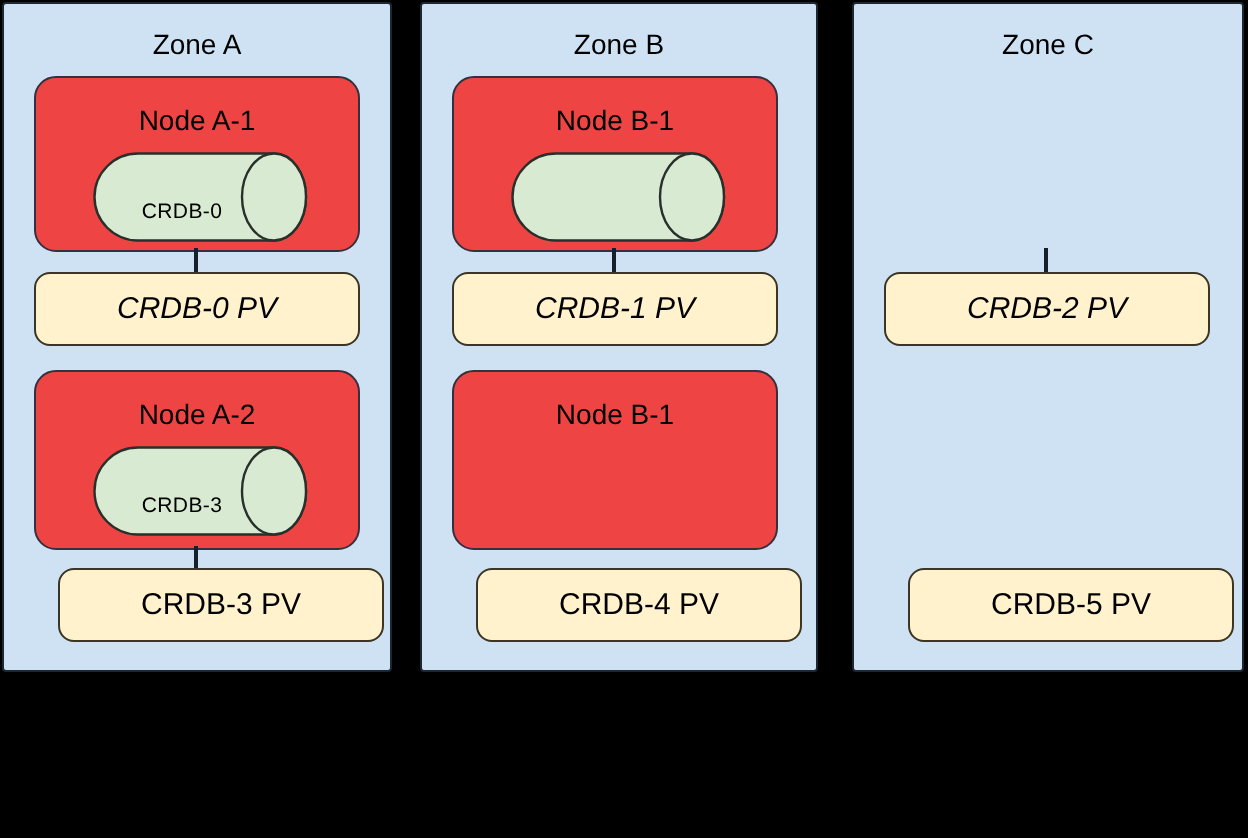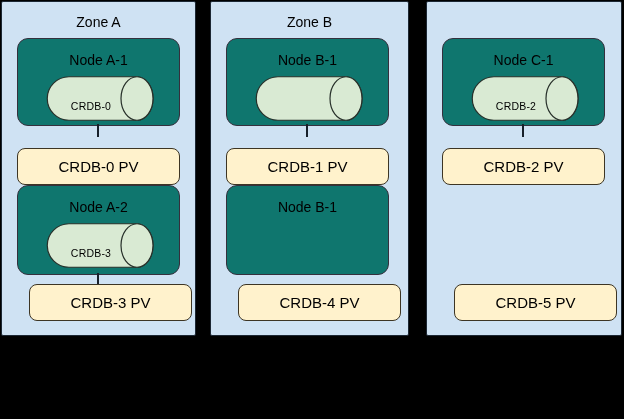--- a/index.html
+++ b/index.html
@@ -28,21 +28,21 @@
   .zone-b { left: 210px; width: 199px; }
   .zone-c { left: 426px; width: 196px; }
   .zone-label {
     position: absolute; top: 12px; left: 0; right: 0;
     text-align: center;
     font-size: 14px; line-height: 16px;
   }
   .node {
     position: absolute;
     left: 15px; width: 163px;
-    background: #0f766e;
+    background: #ef4444;
     border: 1px solid #35303d;
     border-radius: 11px;
     box-sizing: border-box;
   }
   .node.row1 { top: 36px;  height: 88px; }
   .node.row2 { top: 183px; height: 90px; text-decoration: underline; }
   .node-label {
     position: absolute; top: 13px; left: 0; right: 0;
     text-align: center;
     font-size: 14px; line-height: 16px;
@@ -70,21 +70,21 @@
   .pv {
     position: absolute;
     left: 15px; width: 163px; height: 37px;
     background: #fff2cc;
     border: 1px solid #3d3524;
     border-radius: 8px;
     box-sizing: border-box;
     display: flex; align-items: center; justify-content: center;
     font-size: 15px;
   }
-  .pv.row1 { top: 146px; }
+  .pv.row1 { top: 134px; font-style: italic; }
   .pv.row2 { top: 282px; margin-left: 12px; }
 </style>
 </head>
 <body>
 
 <div class="canvas">
 
   <div class="zone zone-a">
     <div class="zone-label">Zone A</div>
 
@@ -138,31 +138,22 @@
 
     <div class="node row2">
       <div class="node-label">Node B-1</div>
     </div>
     <div class="pv row2">
       <span>CRDB-4 PV</span>
     </div>
   </div>
 
   <div class="zone zone-c">
+    <div class="zone-label">Zone C</div>
 
-    <div class="node row1">
-      <div class="node-label">Node C-1</div>
-      <div class="cylinder">
-        <svg width="108" height="45" viewBox="0 0 108 45">
-          <path d="M 23 0.75 L 91 0.75 A 16 21.75 0 0 1 91 44.25 L 23 44.25 A 21.75 21.75 0 0 1 23 0.75 Z" fill="#d9ead3" stroke="#27302a" stroke-width="1.2"></path>
-          <ellipse cx="91" cy="22.5" rx="16" ry="21.75" fill="#d9ead3" stroke="#27302a" stroke-width="1.2"></ellipse>
-        </svg>
-        <div class="cylinder-label">CRDB-2</div>
-      </div>
-    </div>
     <div class="connector row1"></div>
     <div class="pv row1">
       <span>CRDB-2 PV</span>
     </div>
 
     <div class="pv row2">
       <span>CRDB-5 PV</span>
     </div>
   </div>
 

